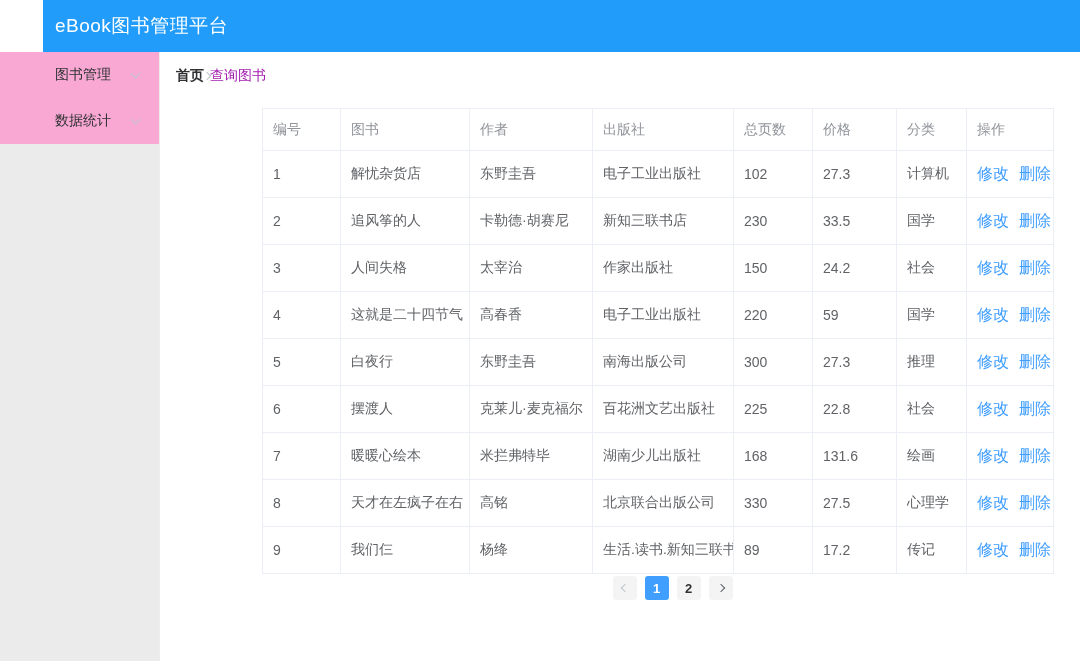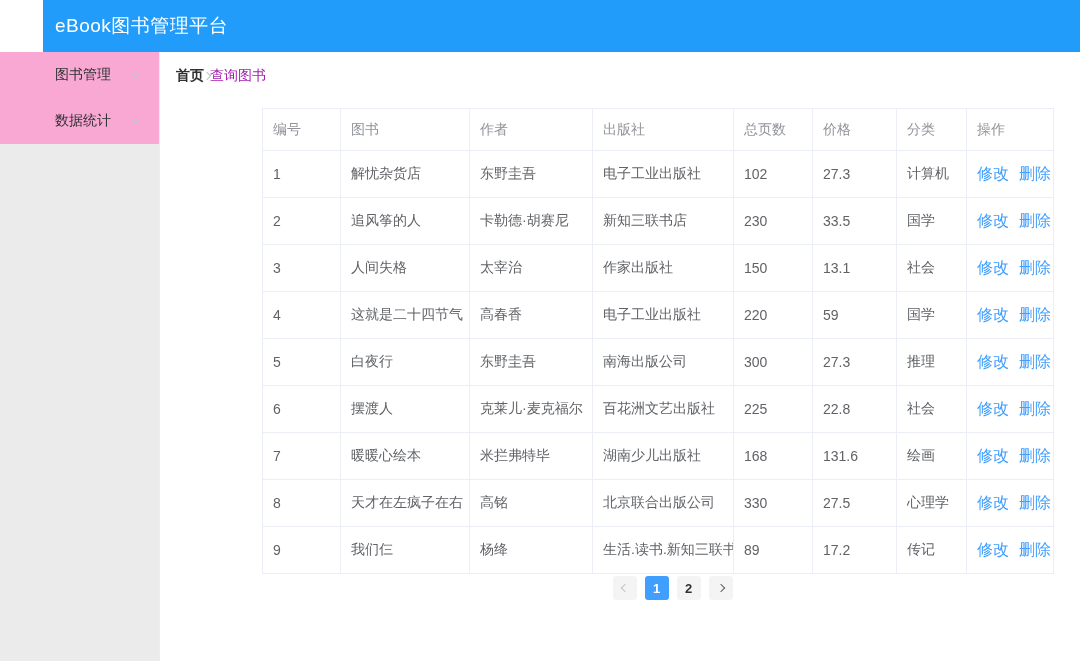--- a/index.html
+++ b/index.html
@@ -161,21 +161,21 @@
               <td>33.5</td>
               <td>国学</td>
               <td><a class="op-link">修改</a><a class="op-link">删除</a></td>
             </tr>
             <tr>
               <td>3</td>
               <td>人间失格</td>
               <td>太宰治</td>
               <td>作家出版社</td>
               <td>150</td>
-              <td>13.1</td>
+              <td>24.2</td>
               <td>社会</td>
               <td><a class="op-link">修改</a><a class="op-link">删除</a></td>
             </tr>
             <tr>
               <td>4</td>
               <td>这就是二十四节气</td>
               <td>高春香</td>
               <td>电子工业出版社</td>
               <td>220</td>
               <td>59</td>

